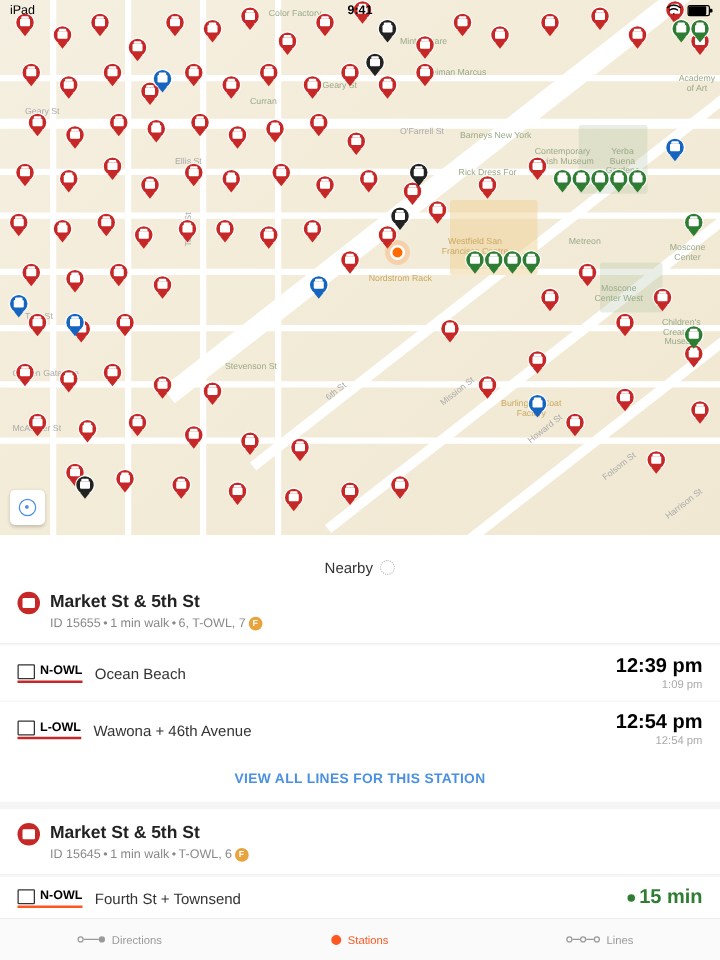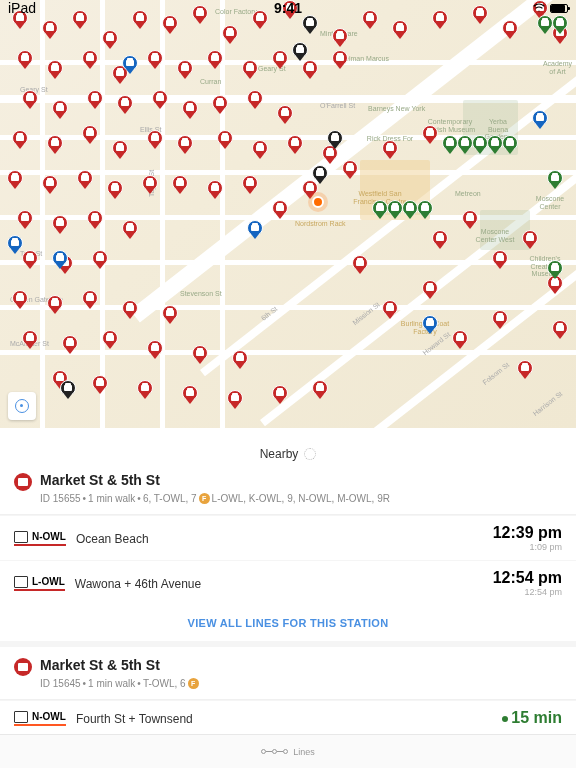--- a/index.html
+++ b/index.html
@@ -1,19 +1,19 @@
 <!DOCTYPE html>
 <html><head>
 <meta charset="utf-8">
 <style>
 * { margin: 0; padding: 0; box-sizing: border-box; }
 body { font-family: -apple-system, BlinkMacSystemFont, "Helvetica Neue", sans-serif; width: 576px; height: 768px; overflow: hidden; background: #fff; position: relative; }
 
 
-.status-bar { position: absolute; top: 0; left: 0; right: 0; height: 16px; display: flex; justify-content: space-between; align-items: center; padding: 0 8px; font-size: 14px; font-weight: 500; z-index: 100; }
+.status-bar { position: absolute; top: 0; left: 0; right: 0; height: 16px; display: flex; justify-content: space-between; align-items: center; padding: 0 8px; font-size: 10px; font-weight: 500; z-index: 100; }
 .status-left { flex: 1; }
 .status-center { flex: 1; text-align: center; font-weight: 600; }
 .status-right { flex: 1; display: flex; justify-content: flex-end; align-items: center; gap: 4px; }
 .battery { width: 18px; height: 9px; border: 1px solid #000; border-radius: 2px; position: relative; }
 .battery::after { content: ''; position: absolute; right: -3px; top: 2px; width: 2px; height: 3px; background: #000; border-radius: 0 1px 1px 0; }
 .battery-fill { height: 100%; width: 90%; background: #000; border-radius: 1px; }
 
 
 .map { position: absolute; top: 0; left: 0; right: 0; height: 428px; background: linear-gradient(135deg, #f5efe1 0%, #f3ecd9 40%, #f0e8d2 100%); overflow: hidden; }
 .road { position: absolute; background: #fff; }
@@ -791,21 +791,20 @@
         </div>
       <div class="station-title">Market St &amp; 5th  St</div>
     </div>
     <div class="station-meta">
       <span>ID 15655</span>
         <span>•</span>
       <span>1 min walk</span>
         <span>•</span>
       <span>6, T-OWL, 7</span>
       <span class="meta-badge">F</span>
-      <span>L-OWL, K-OWL, 9, N-OWL, M-OWL, 9R</span>
     </div>
   </div>
   <div class="line-row">
     <div class="line-left">
       <div class="line-badge">
         <div class="line-badge-icon"></div>
         <span class="line-badge-text">N-OWL</span>
       </div>
       <span class="line-dest">Ocean Beach</span>
     </div>
@@ -853,20 +852,34 @@
       </div>
       <span class="line-dest">Fourth St + Townsend</span>
     </div>
     <div class="line-time live">
       <div class="line-time-main"><span class="live-dot"></span><span>15 min</span></div>
     </div>
   </div>
 </div>
 
 <div class="bottom-nav">
+  <div class="nav-item">
+    <span class="nav-icon">
+        <span class="nav-dot"></span>
+        <span class="nav-line"></span>
+        <span class="nav-dot fill"></span>
+      </span>
+    <span>Directions</span>
+  </div>
+  <div class="nav-item active">
+    <span class="nav-icon">
+        <span class="nav-dot fill" style="width:8px;height:8px"></span>
+      </span>
+    <span>Stations</span>
+  </div>
   <div class="nav-item">
     <span class="nav-icon">
         <span class="nav-dot"></span>
         <span class="nav-line" style="width:6px"></span>
         <span class="nav-dot"></span>
         <span class="nav-line" style="width:6px"></span>
         <span class="nav-dot"></span>
       </span>
     <span>Lines</span>
   </div>

